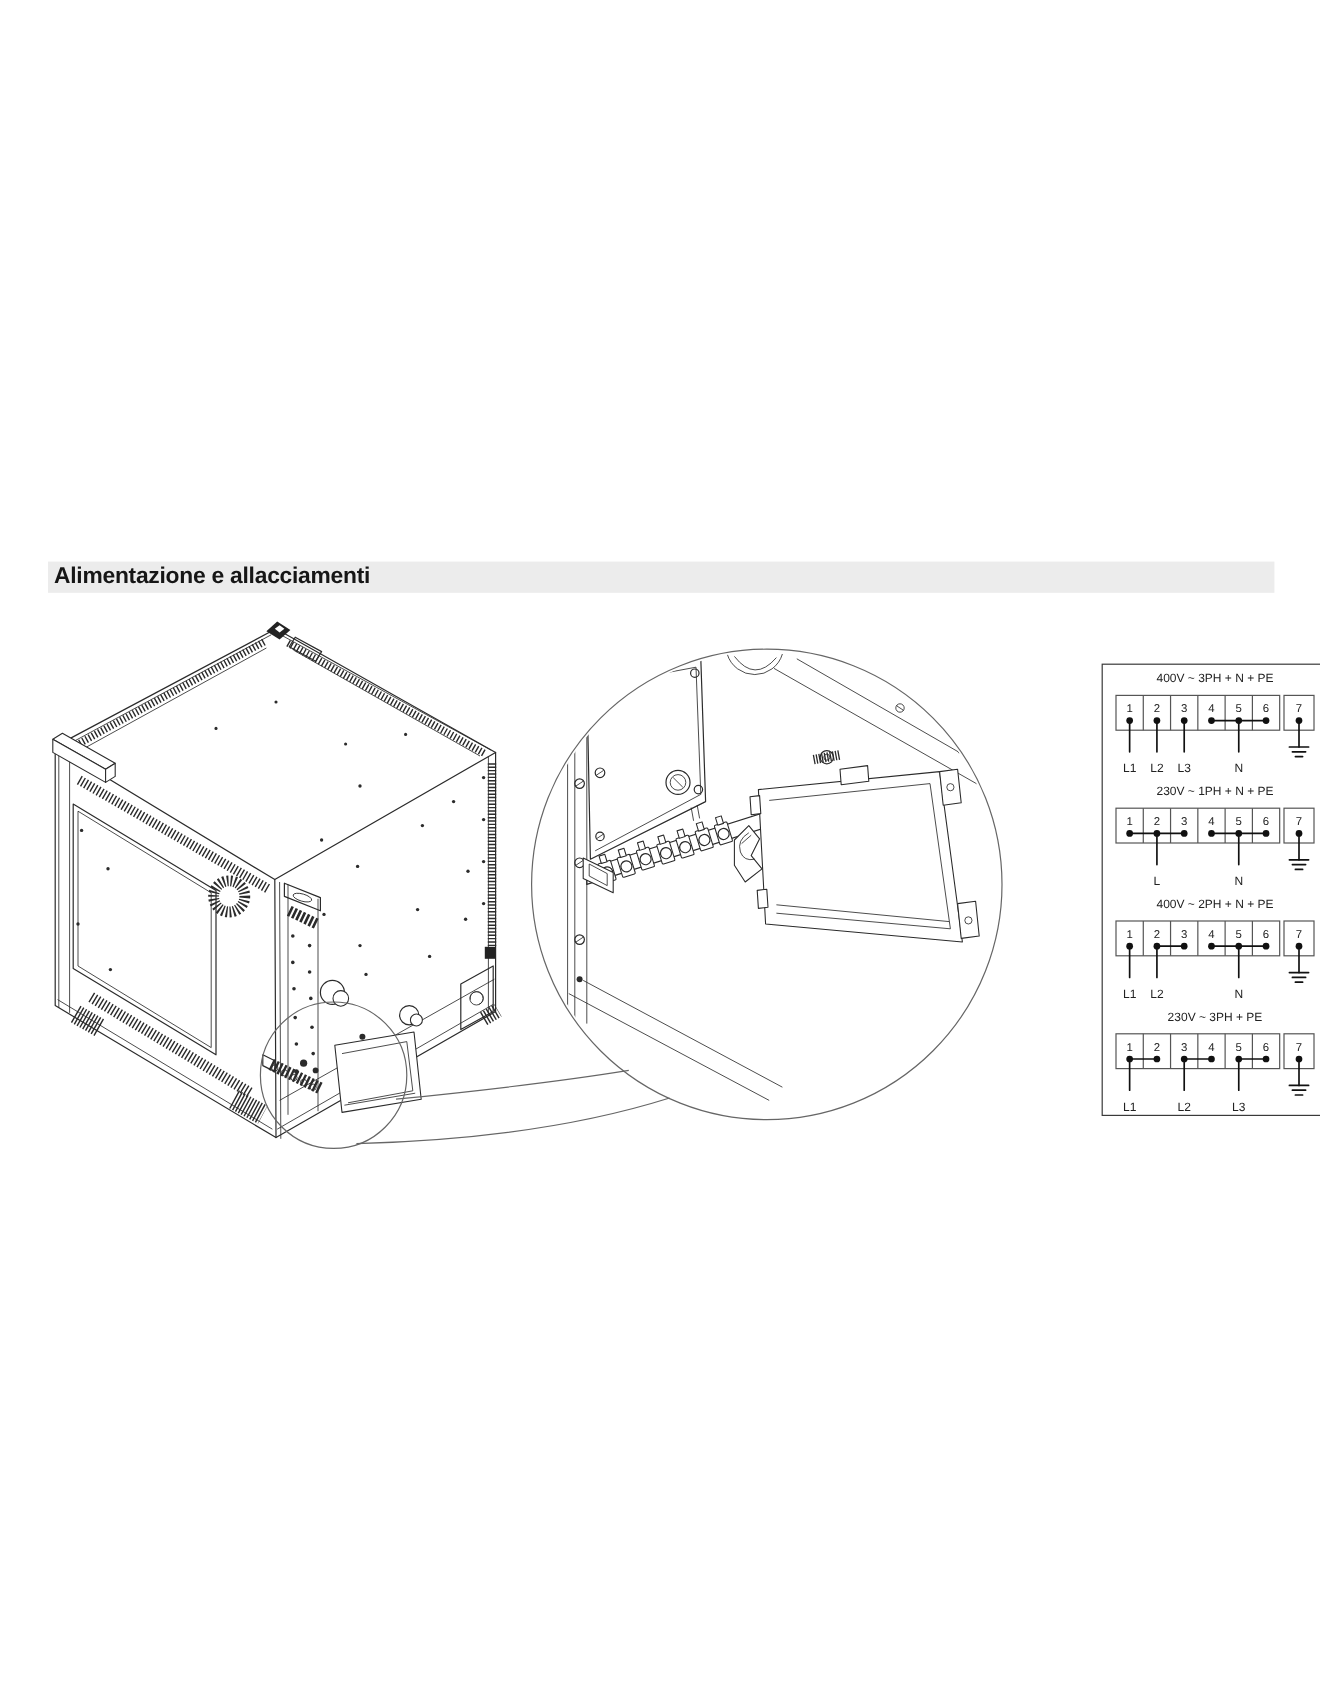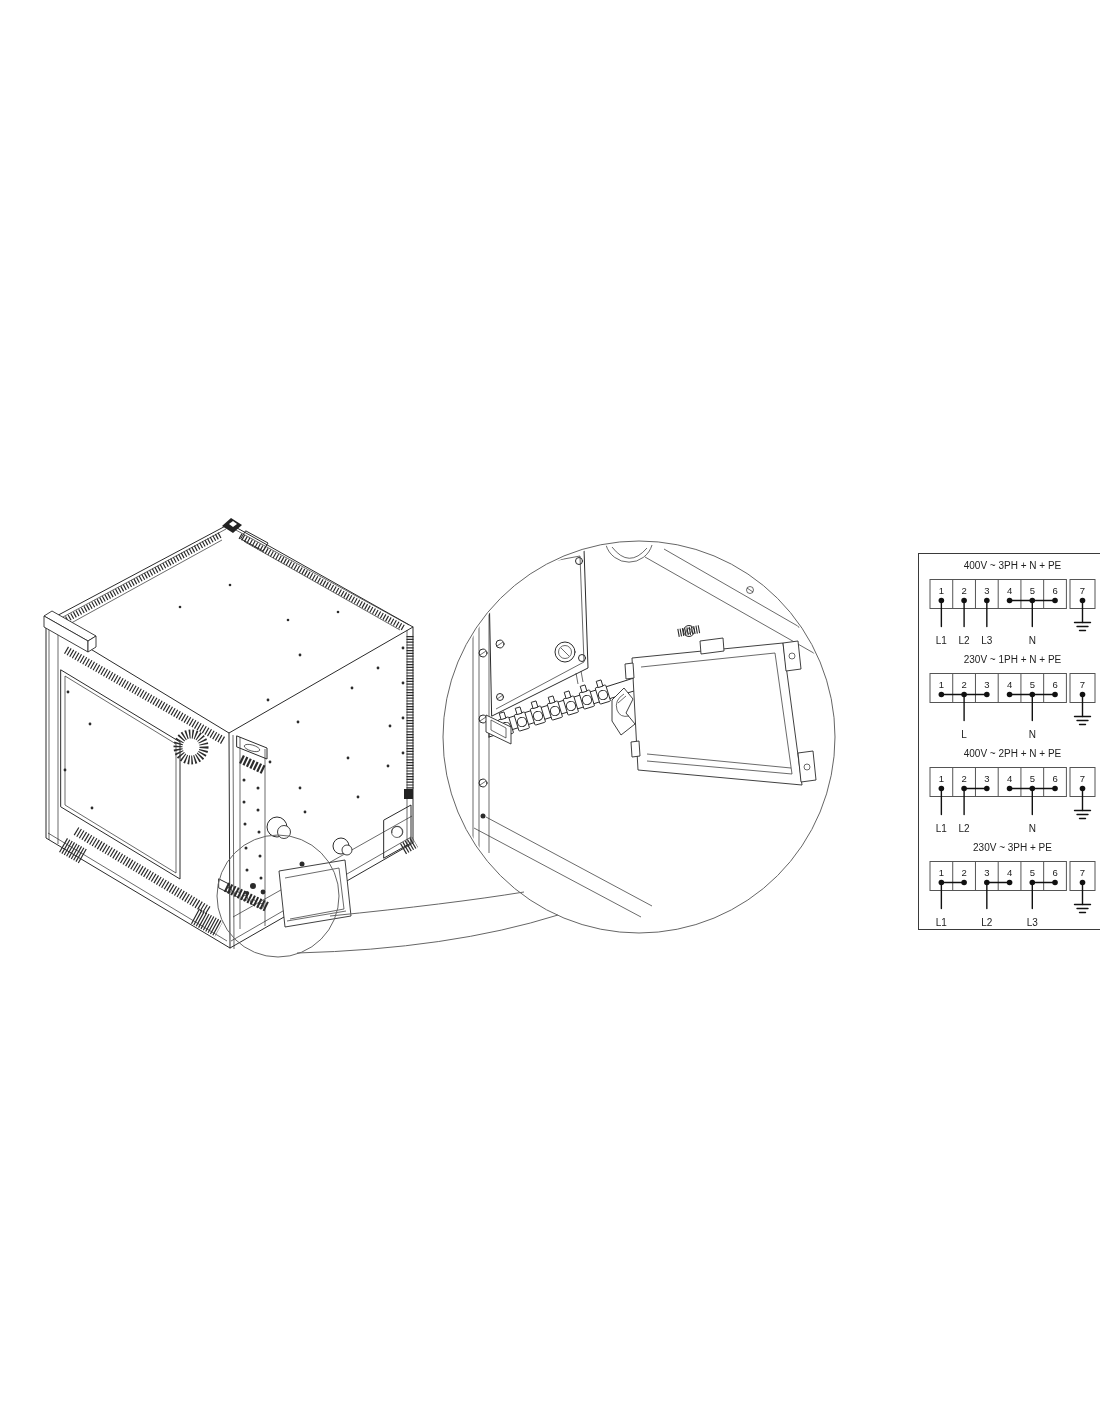--- a/index.html
+++ b/index.html
@@ -25,20 +25,23 @@
   .dLabel{font-family:"Liberation Sans",sans-serif;font-size:10px;fill:#222;}
   .cell{fill:none;stroke:#555;stroke-width:1;}
   .dot{fill:#111;}
   .wire{fill:none;stroke:#111;stroke-width:1.4;stroke-linecap:round;}
 </style>
 </head>
 <body>
 
 <div class="page">
 
+  <div class="titlebar">
+    <span class="t">Alimentazione e allacciamenti</span>
+  </div>
 
   <svg class="fig" viewBox="40 505 810 460">
 
     <g>
 
       <path class="ln" d="M230,524 L413,627 L229,733 L46,622 Z"></path>
       <path class="ln" d="M46,622 L46,838 L230,948 L413,843 L413,627"></path>
       <path class="ln" d="M229,733 L230,948"></path>
 
       <path class="thin" d="M226,529 L50,624 M234,529 L409,625 M222,540 L64,627 M245,542 L400,630"></path>

